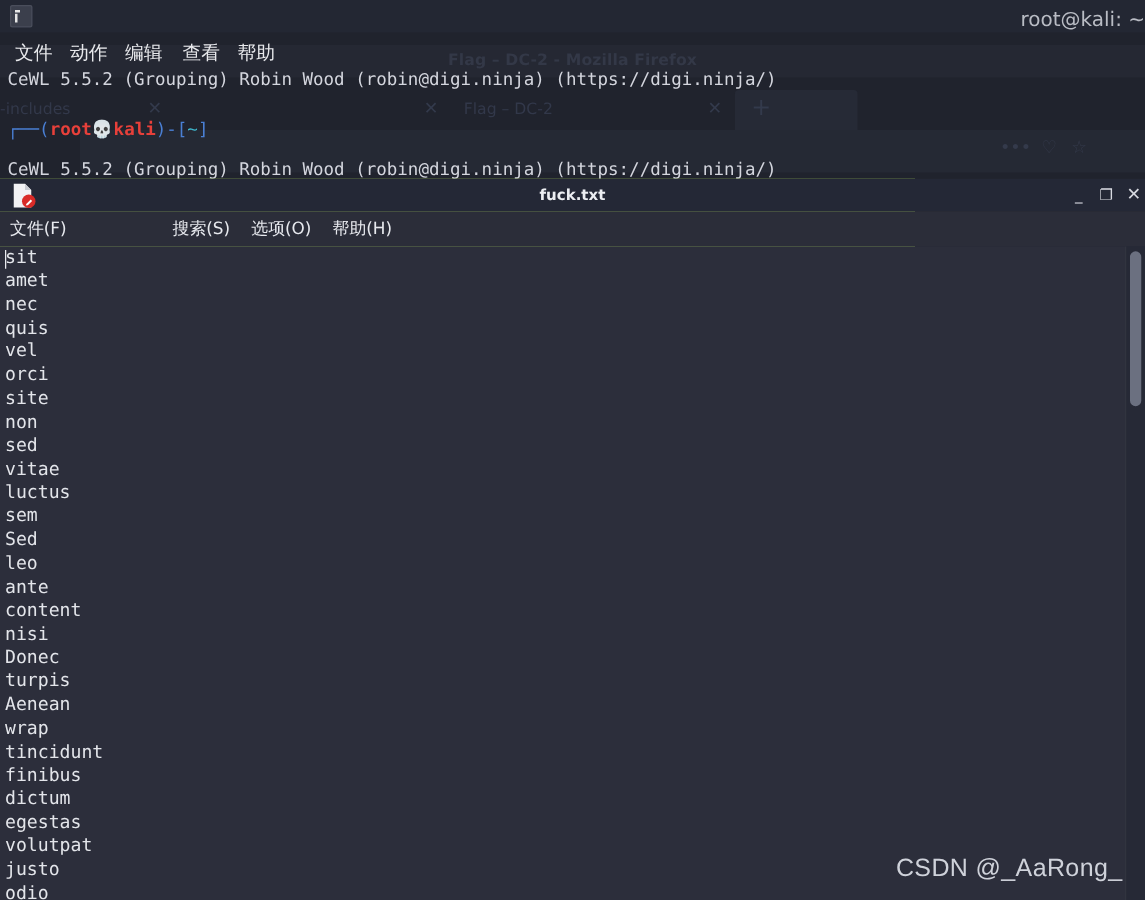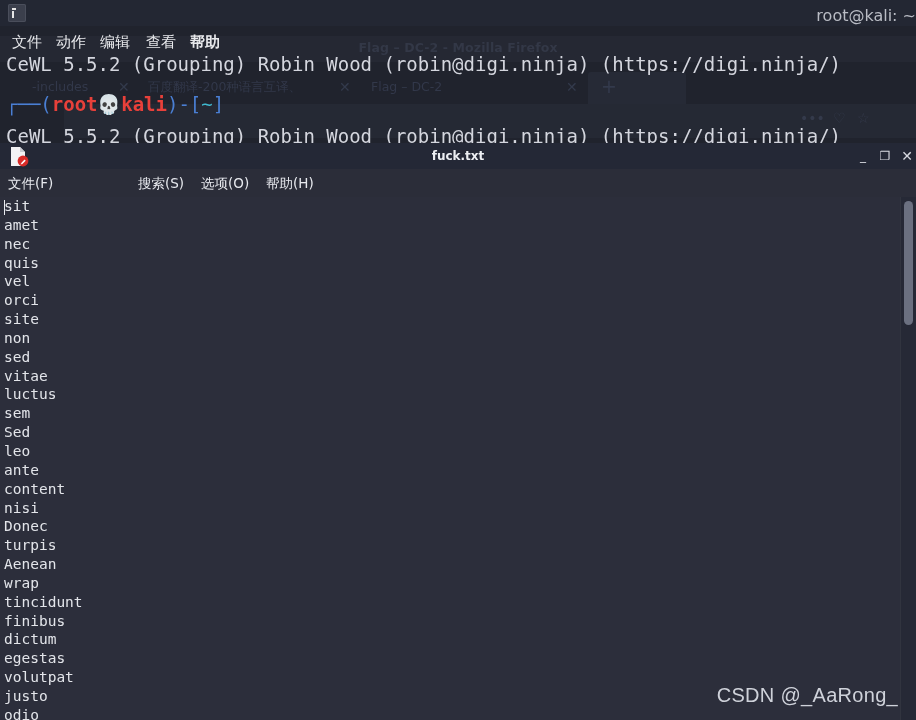--- a/index.html
+++ b/index.html
@@ -146,21 +146,21 @@
     font-size: 15px;
     color: #e8e9ec;
     line-height: 28px;
     white-space: nowrap;
   }
   #term-body {
     position: absolute;
     left: 0; top: 56px;
     width: 840px; height: 89px;
     font-family: "DejaVu Sans Mono", monospace;
-    font-size: 19px;
+    font-size: 14px;
     color: #d4d6de;
   }
   .term-line {
     position: absolute;
     left: 6px;
     white-space: pre;
     line-height: 16px;
   }
   .c-blue  { color: #4a7fd4; }
   .c-red   { color: #e8403a; font-weight: bold; }
@@ -270,23 +270,22 @@
   }
 </style>
 </head>
 <body>
 
 <div id="firefox-ghost">
   <div id="ff-titlebar"></div>
   <div id="ff-title">Flag – DC-2 - Mozilla Firefox</div>
   <div id="ff-tab-active-bg"></div>
   <div id="ff-tabstrip">
-    <div class="ff-tab" style="left:0px;width:122px;padding-left:32px;">-includes</div>
+    <div class="ff-tab" style="left:0px;width:122px;">-includes</div>
     <div class="ff-tab-x" style="left:118px;">✕</div>
-    <div class="ff-tab" style="left:148px;width:192px;">百度翻译-200种语言互译、</div>
     <div class="ff-tab-x" style="left:339px;">✕</div>
     <div class="ff-tab" style="left:371px;width:150px;">Flag – DC-2</div>
     <div class="ff-tab-x" style="left:566px;">✕</div>
     <div id="ff-newtab">+</div>
   </div>
   <div id="ff-urlbar"></div>
   <div class="ff-urlicon" style="left:800px;">•••</div>
   <div class="ff-urlicon" style="left:833px;">♡</div>
   <div class="ff-urlicon" style="left:857px;">☆</div>
 </div>
@@ -295,21 +294,21 @@
   <div id="term-titlebar">
     <div id="term-icon"></div>
     <div id="term-title">root@kali: ~</div>
   </div>
 
   <div id="term-menubar">
     <div class="term-menu-item" style="left:12px;">文件</div>
     <div class="term-menu-item" style="left:56px;">动作</div>
     <div class="term-menu-item" style="left:100px;">编辑</div>
     <div class="term-menu-item" style="left:146px;">查看</div>
-    <div class="term-menu-item" style="left:190px;font-weight:bold;">帮助</div>
+    <div class="term-menu-item" style="left:190px;">帮助</div>
   </div>
 
   <div id="term-body">
     <div class="term-line" style="top:0px;">CeWL 5.5.2 (Grouping) Robin Wood (robin@digi.ninja) (https://digi.ninja/)</div>
 
     <div class="term-line" style="top:40px;"><span class="c-blue">┌──(</span><span class="c-red">root</span><span style="color:#e6e8ee;">💀</span><span class="c-red">kali</span><span class="c-blue">)-[</span><span class="c-cyan">~</span><span class="c-blue">]</span></div>
 
 
     <div class="term-line" style="top:72px;">CeWL 5.5.2 (Grouping) Robin Wood (robin@digi.ninja) (https://digi.ninja/)</div>
   </div>

